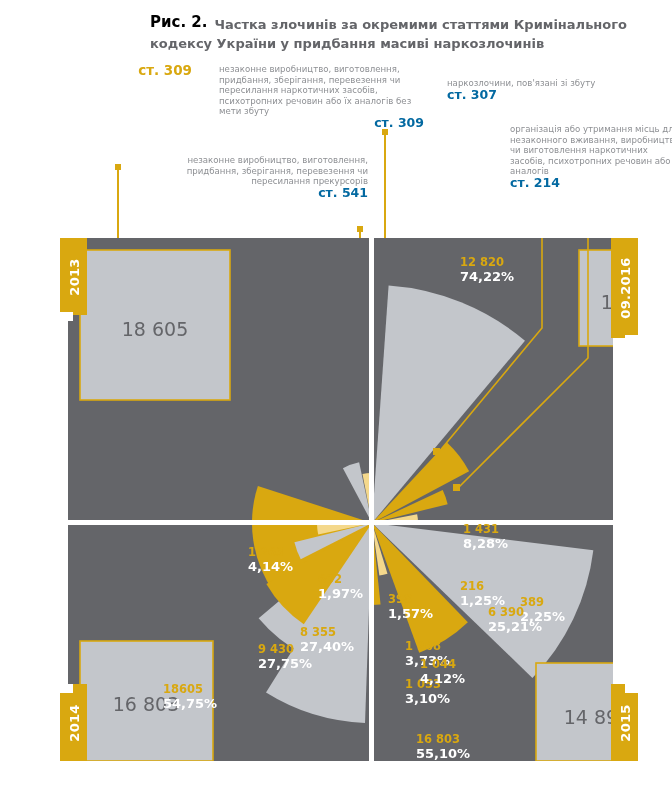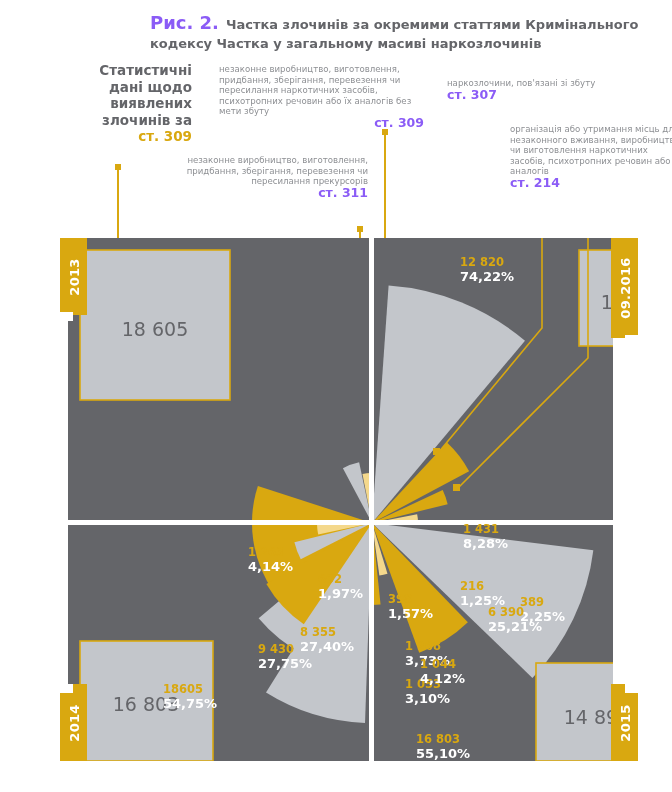--- a/index.html
+++ b/index.html
@@ -1,26 +1,26 @@
 <!DOCTYPE html>
 <html><head>
 <meta charset="utf-8">
 <style>
   html,body{margin:0;padding:0;background:#ffffff;}
   body{width:672px;height:792px;position:relative;overflow:hidden;
        font-family:"DejaVu Sans","Liberation Sans",sans-serif;}
 
   
   #title-block{position:absolute;left:150px;top:14px;width:510px;}
-  #fig-num{color:#8b5cf6;font-size:18px;font-weight:bold;float:left;margin-right:7px;line-height:17px;text-align:right;}
+  #fig-num{color:#000000;font-size:15px;font-weight:bold;float:left;margin-right:7px;line-height:17px;text-align:right;}
   #title-text{color:#646569;font-size:13px;font-weight:bold;line-height:17px;}
 
   
   .ann{position:absolute;color:#8d8f93;font-size:8.6px;line-height:10.6px;}
-  .ann .art{color:#8b5cf6;font-size:12.5px;font-weight:bold;display:block;margin-top:1px;}
+  .ann .art{color:#0369a1;font-size:12.5px;font-weight:bold;display:block;margin-top:1px;}
   .ann.r{text-align:right;}
 
   #left-head{position:absolute;left:72px;top:62px;width:120px;
              color:#646569;font-size:13.5px;font-weight:bold;line-height:16.5px;text-align:right;}
   #left-head .art{color:#d9a810;font-size:13.5px;display:block;}
 
   
   .lead{position:absolute;background:#d9a810;}
   .leadsq{position:absolute;background:#d9a810;width:6px;height:6px;}
 
@@ -31,36 +31,35 @@
   
   .ytab{position:absolute;background:#d9a810;color:#ffffff;font-size:13px;
         font-weight:bold;letter-spacing:.3px;}
   .ytab span{position:absolute;left:50%;top:50%;white-space:nowrap;}
 </style>
 </head>
 <body>
 
 <div id="title-block">
   <span id="fig-num">Рис. 2.</span>
-  <span id="title-text">Частка злочинів за окремими статтями Кримінального кодексу Частка у загальному масиві наркозлочинів</span>
+  <span id="title-text">Частка злочинів за окремими статтями Кримінального кодексу України у придбання масиві наркозлочинів</span>
 </div>
 
 <div id="left-head">
-  <span>Статистичні дані щодо виявлених злочинів за</span>
   <span class="art">ст. 309</span>
 </div>
 
 <div class="ann" style="left:219px;top:64px;width:205px;">
   <span>незаконне виробництво, виготовлення, придбання, зберігання, перевезення чи пересилання наркотичних засобів, психотропних речовин або їх аналогів без мети збуту</span>
   <span class="art" style="text-align:right;">ст. 309</span>
 </div>
 
 <div class="ann r" style="left:185px;top:155px;width:183px;">
   <span>незаконне виробництво, виготовлення, придбання, зберігання, перевезення чи пересилання прекурсорів</span>
-  <span class="art">ст. 311</span>
+  <span class="art">ст. 541</span>
 </div>
 
 <div class="ann" style="left:447px;top:78px;width:218px;">
   <span>наркозлочини, пов'язані зі збуту</span>
   <span class="art">ст. 307</span>
 </div>
 
 <div class="ann" style="left:510px;top:124px;width:172px;">
   <span>організація або утримання місць для незаконного вживання, виробництва чи виготовлення наркотичних засобів, психотропних речовин або їх аналогів</span>
   <span class="art">ст. 214</span>

